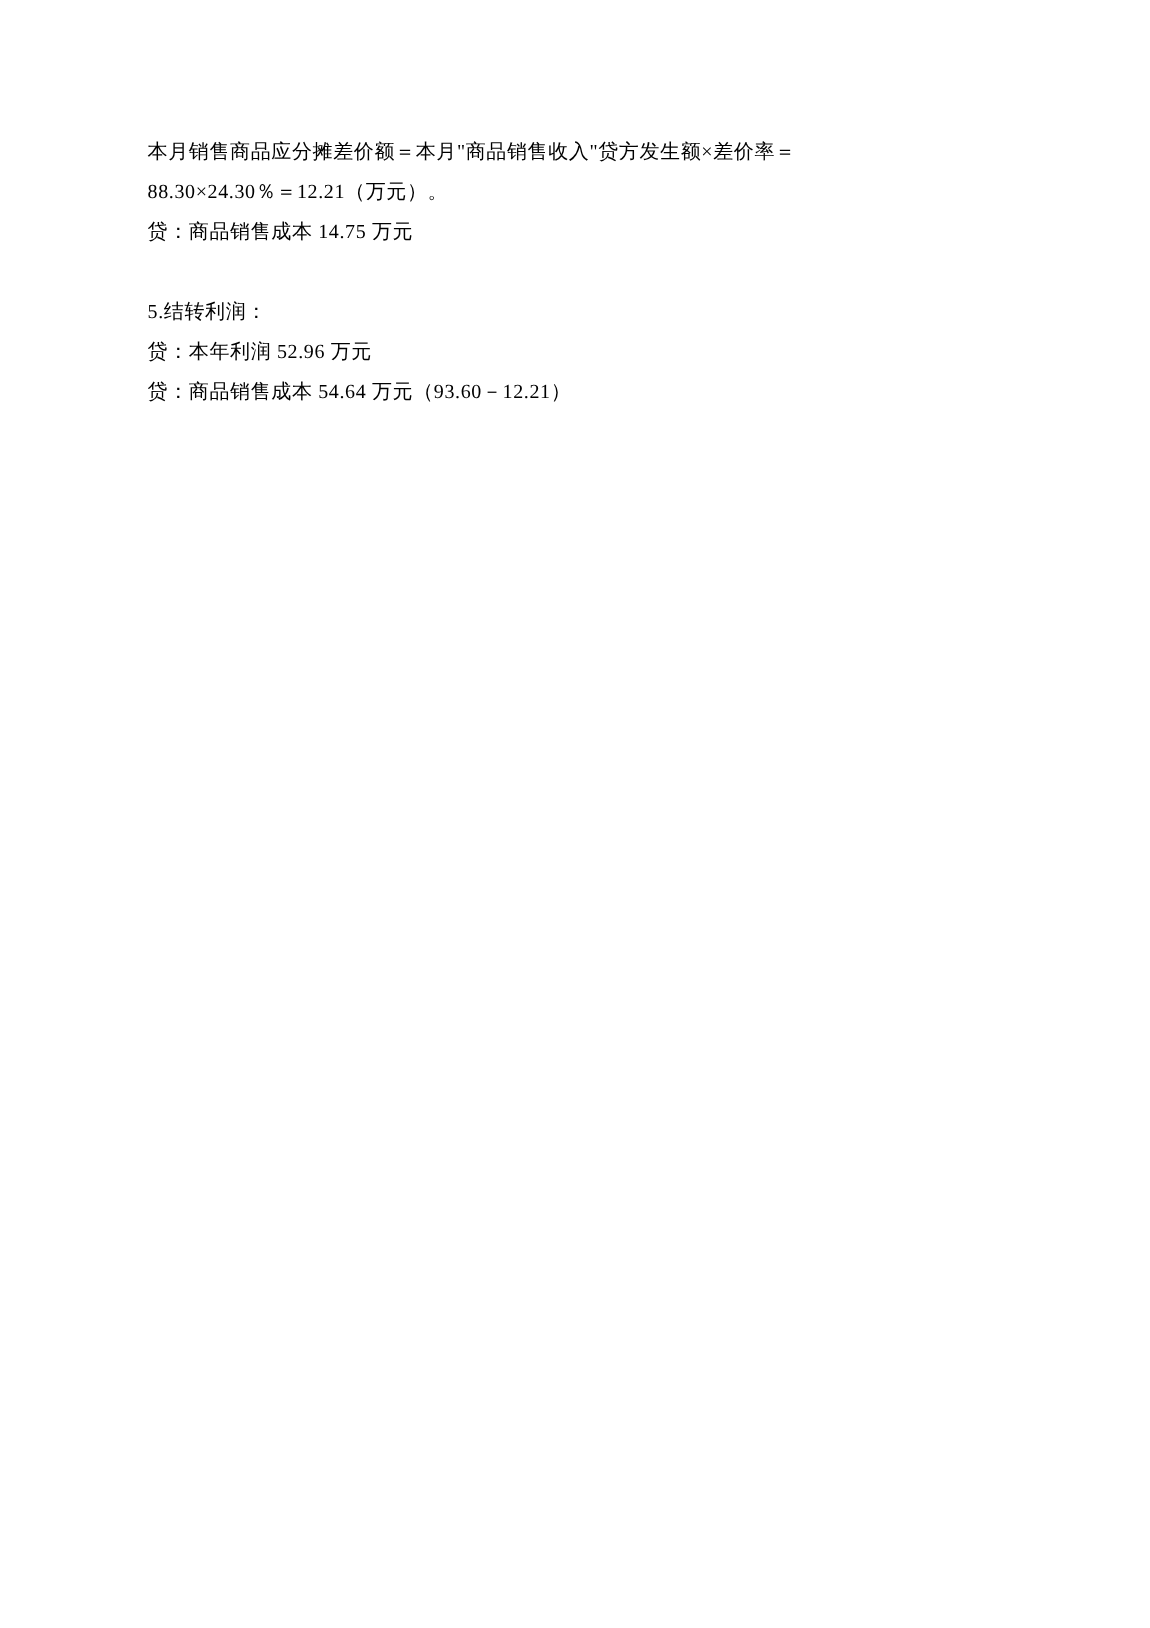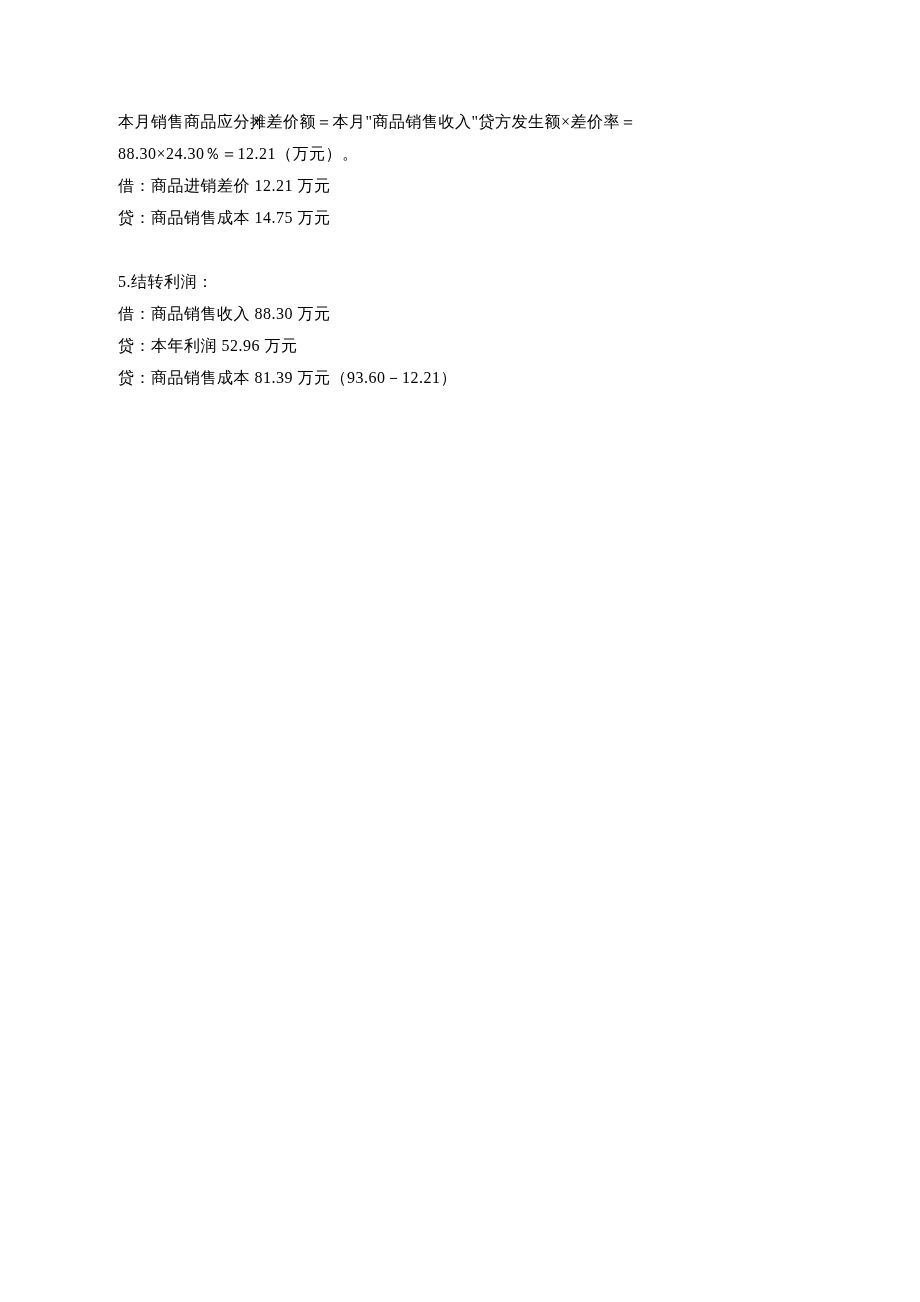--- a/index.html
+++ b/index.html
@@ -24,20 +24,18 @@
     .spacer {
       height: 32px;
     }
   </style>
 </head>
 <body>
 
 <div class="content">
   <p class="para">本月销售商品应分摊差价额＝本月"商品销售收入"贷方发生额×差价率＝</p>
   <p class="para">88.30×24.30％＝12.21（万元）。</p>
-  <p class="para">借：商品进销差价 12.21 万元</p>
   <p class="para">贷：商品销售成本 14.75 万元</p>
   <div class="spacer"></div>
   <p class="para">5.结转利润：</p>
-  <p class="para">借：商品销售收入 88.30 万元</p>
   <p class="para">贷：本年利润 52.96 万元</p>
-  <p class="para">贷：商品销售成本 81.39 万元（93.60－12.21）</p>
+  <p class="para">贷：商品销售成本 54.64 万元（93.60－12.21）</p>
 </div>
 
 </body></html>

